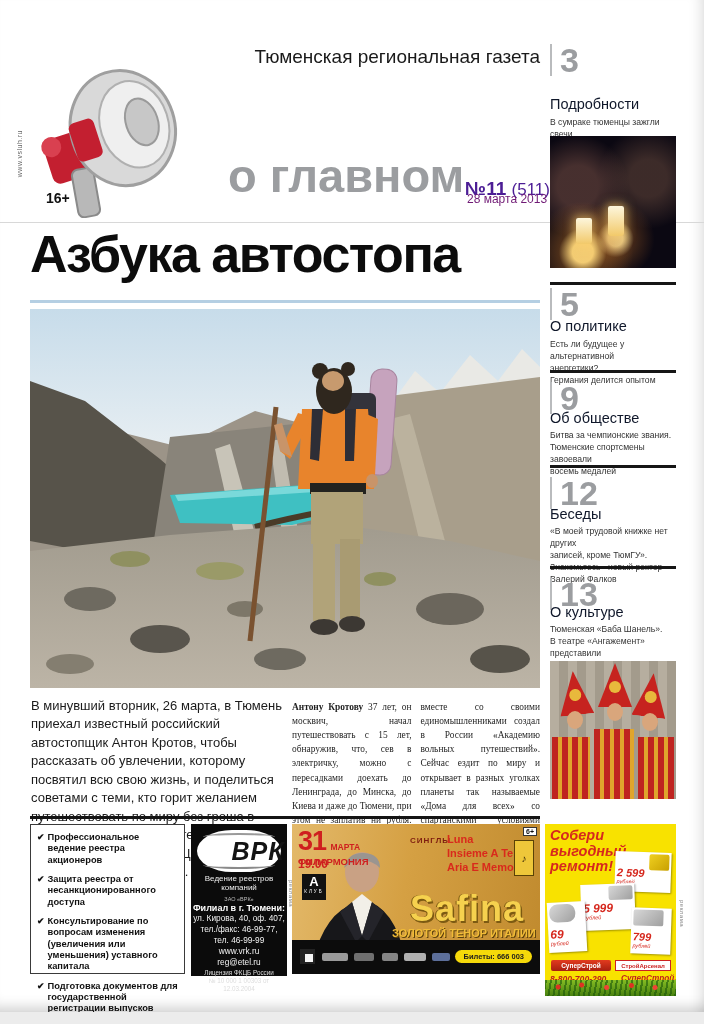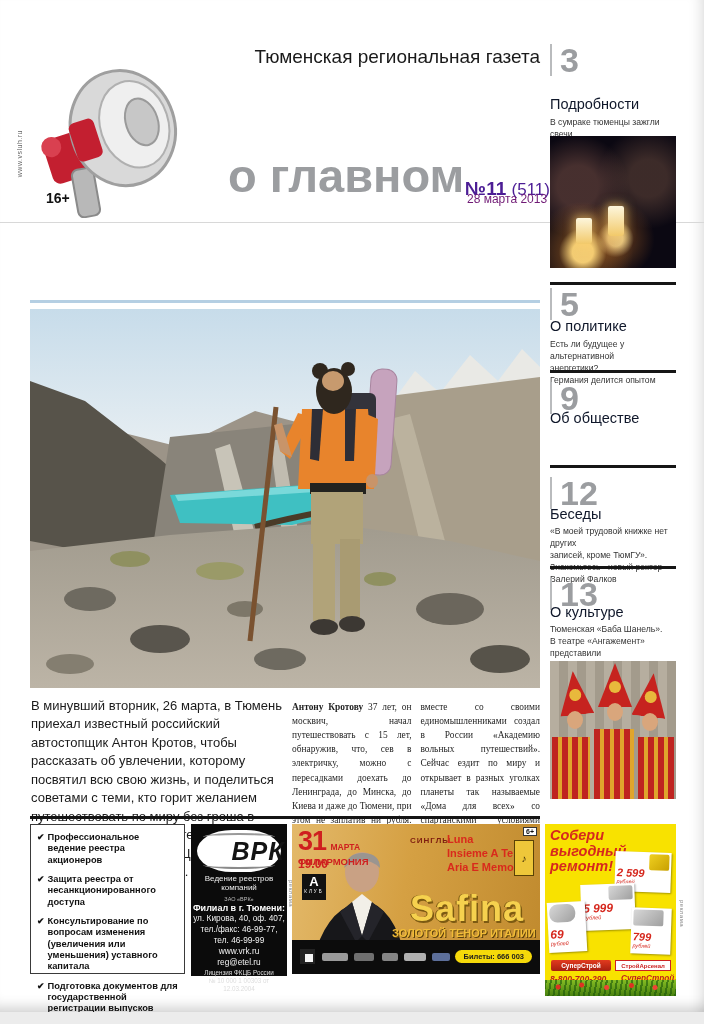--- a/index.html
+++ b/index.html
@@ -167,20 +167,21 @@
     </g>
   </svg>
 
   <div class="tagline">Тюменская региональная газета</div>
   <div class="brand-sub">о главном</div>
   <div class="issue"><b>№11</b> <span class="num-total">(511)</span></div>
   <div class="issue-date">28 марта 2013</div>
   <div class="age-rating">16+</div>
   <div class="mast-sep"></div>
 
+  <div class="headline">Азбука автостопа</div>
   <div class="blue-rule"></div>
 
   <svg class="main-photo" viewBox="0 0 510 379" preserveAspectRatio="none">
     <defs>
       <linearGradient id="sky" x1="0" y1="0" x2="0" y2="1">
         <stop offset="0" stop-color="#c7dcea"></stop>
           <stop offset="1" stop-color="#eef2f4"></stop>
       </linearGradient>
       <linearGradient id="scree" x1="0" y1="0" x2="0" y2="1">
         <stop offset="0" stop-color="#a19b8e"></stop>
@@ -254,20 +255,23 @@
 
     <div class="sb-num" style="top:244px">5</div>
     <div class="sb-title" style="top:274px">О политике</div>
     <div class="sb-teaser prelined" style="top:294px">Есть ли будущее у альтернативной
 энергетики?
 Германия делится опытом</div>
     <div class="sb-rule" style="top:326px"></div>
 
     <div class="sb-num" style="top:338px">9</div>
     <div class="sb-title" style="top:366px">Об обществе</div>
+    <div class="sb-teaser prelined" style="top:385px">Битва за чемпионские звания.
+Тюменские спортсмены завоевали
+восемь медалей</div>
     <div class="sb-rule" style="top:421px"></div>
 
     <div class="sb-num" style="top:433px">12</div>
     <div class="sb-title" style="top:462px">Беседы</div>
     <div class="sb-teaser prelined" style="top:481px">«В моей трудовой книжке нет других
 записей, кроме ТюмГУ».
 Знакомьтесь - новый ректор
 Валерий Фалков</div>
     <div class="sb-rule" style="top:522px"></div>
 

